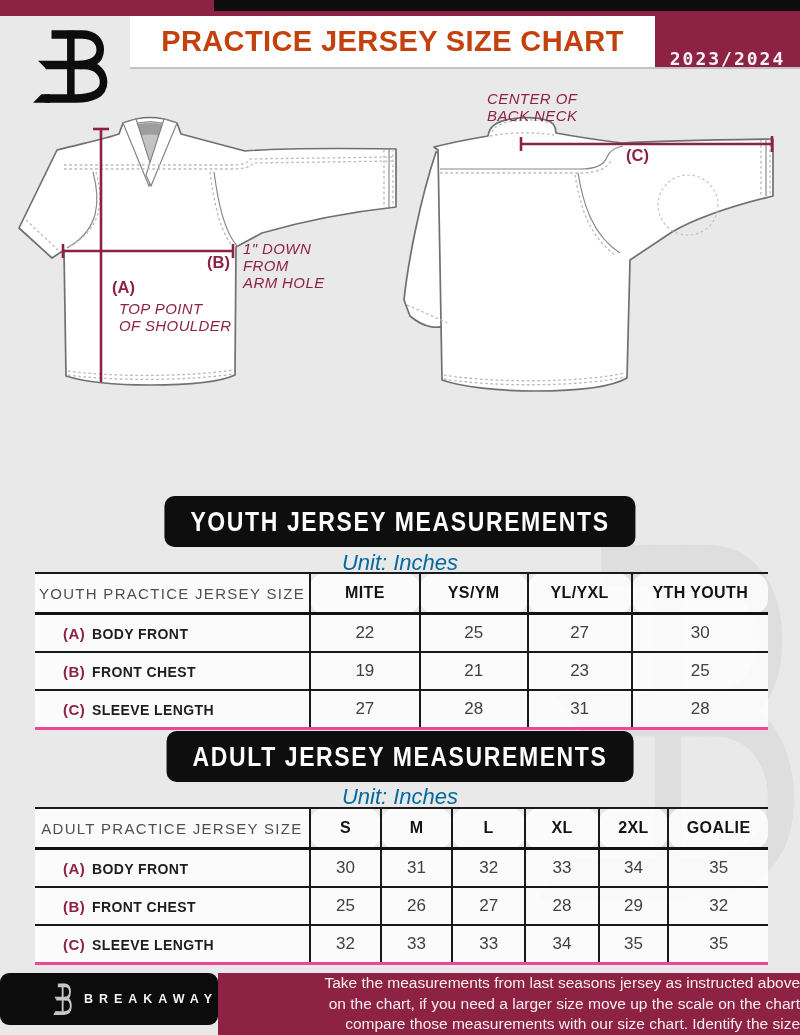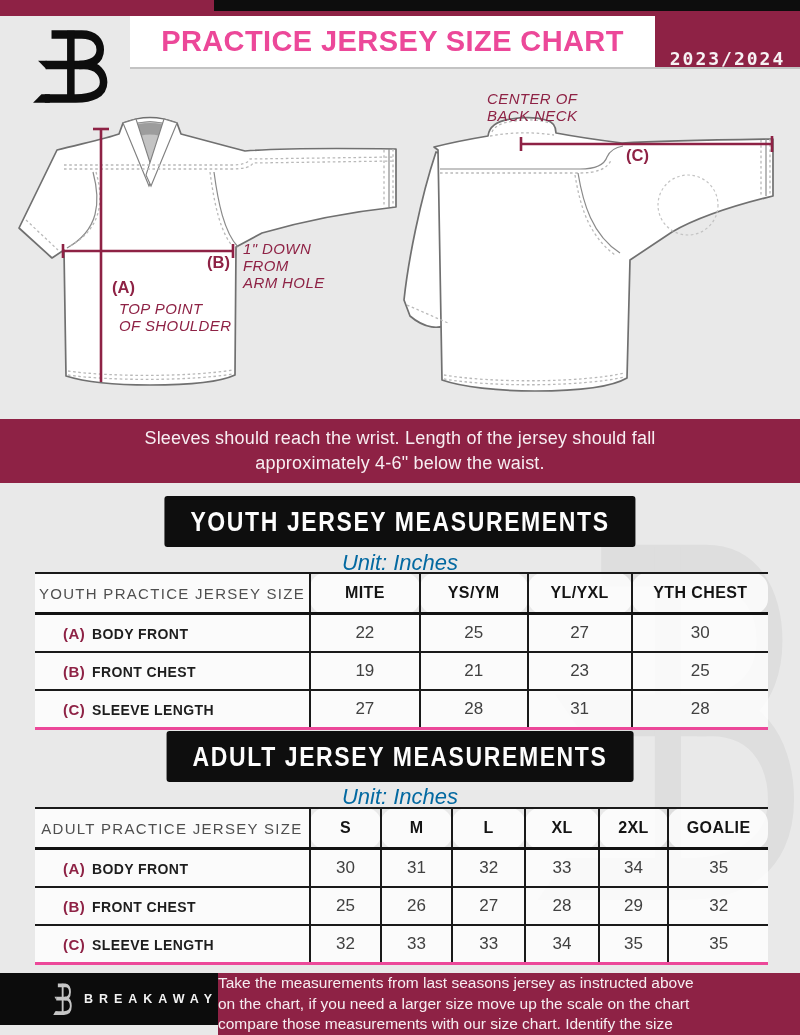--- a/index.html
+++ b/index.html
@@ -5,21 +5,21 @@
   html,body{margin:0;padding:0;background:#cfcfcf;}
   .page{position:relative;width:800px;height:1035px;overflow:hidden;background:#e9e9e9;
         font-family:"Liberation Sans",sans-serif;}
 
   
   .top-stripe-maroon{position:absolute;left:0;top:0;width:800px;height:16px;background:#8e2245;}
   .top-stripe-black{position:absolute;left:214px;top:0;width:586px;height:11px;background:#0d0d0d;}
   .logo-header{position:absolute;left:28px;top:22px;width:84px;height:88px;color:#0d0d0d;}
   .title-box{position:absolute;left:130px;top:16px;width:525px;height:51px;background:#ffffff;
              box-shadow:0 2px 0 rgba(0,0,0,.16);display:flex;align-items:center;justify-content:center;}
-  .title-box h1{margin:0;font-size:29px;font-weight:700;color:#ec4899;letter-spacing:.4px;white-space:nowrap;}
+  .title-box h1{margin:0;font-size:29px;font-weight:700;color:#c2410c;letter-spacing:.4px;white-space:nowrap;}
   .year-box{position:absolute;left:655px;top:16px;width:145px;height:51px;background:#8e2245;
             box-shadow:0 2px 0 rgba(0,0,0,.16);display:flex;align-items:center;justify-content:center;}
   .year-box span{color:#f7f2f4;font-family:"DejaVu Sans Mono",monospace;font-weight:700;
                  font-size:18px;letter-spacing:2px;margin-top:34px;}
 
   
   .diagram-svg{position:absolute;left:0;top:85px;width:800px;height:335px;}
   .jersey{fill:#ffffff;stroke:#707070;stroke-width:1.7;stroke-linejoin:round;}
   .seam{fill:none;stroke:#8a8a8a;stroke-width:1.2;}
   .stitch{fill:none;stroke:#b9b9b9;stroke-width:1.3;stroke-dasharray:2.6 2.6;}
@@ -27,21 +27,21 @@
   .mletter{fill:#8e2245;font-weight:700;font-size:16.5px;}
   .mlabel{fill:#8e2245;font-style:italic;font-size:15px;letter-spacing:.4px;}
 
   
   .notice{position:absolute;left:0;top:419px;width:800px;height:64px;background:#8e2245;
           display:flex;flex-direction:column;align-items:center;justify-content:center;}
   .notice div{color:#f7eef2;font-size:18px;line-height:25px;letter-spacing:.2px;}
 
   
   .section-banner{position:absolute;left:50%;transform:translateX(-50%);height:51px;
-                  background:#0e0e0e;border-radius:3px;padding:0 26px;display:flex;
+                  background:#0e0e0e;border-radius:10px;padding:0 26px;display:flex;
                   align-items:center;justify-content:center;white-space:nowrap;z-index:2;}
   .section-banner span{display:inline-block;transform:scaleY(1.22);color:#fdfdfd;font-size:23px;
                        font-weight:700;letter-spacing:1.6px;}
   .unit-label{position:absolute;left:0;width:800px;text-align:center;font-style:italic;
               font-size:22px;color:#0369a1;z-index:2;}
 
   
   .meas-table{position:absolute;left:35px;width:733px;border-collapse:collapse;table-layout:fixed;z-index:2;}
   .meas-table th,.meas-table td{padding:0;background:rgba(255,255,255,.82);text-align:center;vertical-align:middle;margin-left:16px;}
   .meas-table th{height:38px;border-top:2px solid #1a1a1a;border-bottom:3px solid #121212;}
@@ -54,25 +54,25 @@
                            font-weight:700;letter-spacing:.4px;}
   .meas-table td.row-label b{color:#8e2245;font-size:15px;margin-right:7px;}
   .meas-table td.val{font-size:17px;color:#414141;}
 
   
   .watermark{position:absolute;left:520px;top:505px;width:290px;height:430px;color:#2e2e2e;
              opacity:.055;z-index:1;}
 
   
   .footer-black{position:absolute;left:0;top:973px;width:218px;height:52px;background:#0c0c0c;
-                display:flex;align-items:center;gap:11px;padding-left:52px;box-sizing:border-box;}
+                display:flex;align-items:center;gap:11px;padding-left:52px;box-sizing:border-box;border-radius:9px;}
   .logo-footer{width:40px;height:38px;color:#c6c6c6;}
   .footer-brand{color:#f2f2f2;font-size:12.5px;font-weight:700;letter-spacing:6px;}
   .footer-maroon{position:absolute;left:218px;top:973px;width:582px;height:62px;background:#8e2245;
-                 display:flex;flex-direction:column;align-items:flex-start;justify-content:center;}
+                 display:flex;flex-direction:column;align-items:flex-end;justify-content:center;}
   .footer-maroon div{color:#f6edf1;font-size:15.5px;line-height:20.5px;white-space:nowrap;}
 </style>
 </head>
 <body>
 
 <svg width="0" height="0" style="position:absolute">
   <symbol id="logo-b" viewBox="0 0 100 92" preserveAspectRatio="none">
     <path d="M28 13 H64 C80 13 86 21 86 29 C86 40 75 45 61 45" fill="none" stroke="currentColor" stroke-width="9"></path>
     <path d="M21 45 H66 C84 45 90 55 90 63 C90 75 76 80 57 80 H20" fill="none" stroke="currentColor" stroke-width="9"></path>
     <path d="M51 9 V80" fill="none" stroke="currentColor" stroke-width="9"></path>
@@ -169,24 +169,20 @@
     <text class="mlabel" x="119" y="331">OF SHOULDER</text>
     <text class="mletter" x="230" y="268" text-anchor="end">(B)</text>
     <text class="mlabel" x="243" y="254">1" DOWN</text>
     <text class="mlabel" x="243" y="271">FROM</text>
     <text class="mlabel" x="243" y="288">ARM HOLE</text>
     <text class="mlabel" x="487" y="104">CENTER OF</text>
     <text class="mlabel" x="487" y="121">BACK NECK</text>
     <text class="mletter" x="626" y="161">(C)</text>
   </svg>
 
-  <div class="notice">
-    <div>Sleeves should reach the wrist. Length of the jersey should fall</div>
-    <div>approximately 4-6" below the waist.</div>
-  </div>
 
   <svg class="watermark" preserveAspectRatio="none">
       <use href="#logo-b"></use>
     </svg>
 
   <div class="section-banner" style="top:496px">
     <span>YOUTH JERSEY MEASUREMENTS</span>
   </div>
   <div class="unit-label" style="top:550px">Unit: Inches</div>
 
@@ -197,21 +193,21 @@
         <col style="width:14.7%">
         <col style="width:14.2%">
         <col style="width:18.6%">
       </colgroup>
     <thead>
       <tr>
         <th class="label-col">YOUTH PRACTICE JERSEY SIZE</th>
         <th class="size-col">MITE</th>
         <th class="size-col">YS/YM</th>
         <th class="size-col">YL/YXL</th>
-        <th class="size-col">YTH CHEST</th>
+        <th class="size-col">YTH YOUTH</th>
       </tr>
     </thead>
     <tbody>
       <tr>
         <td class="row-label"><b>(A)</b><span>BODY FRONT</span></td>
         <td class="val">22</td>
         <td class="val">25</td>
         <td class="val">27</td>
         <td class="val">30</td>
       </tr>

